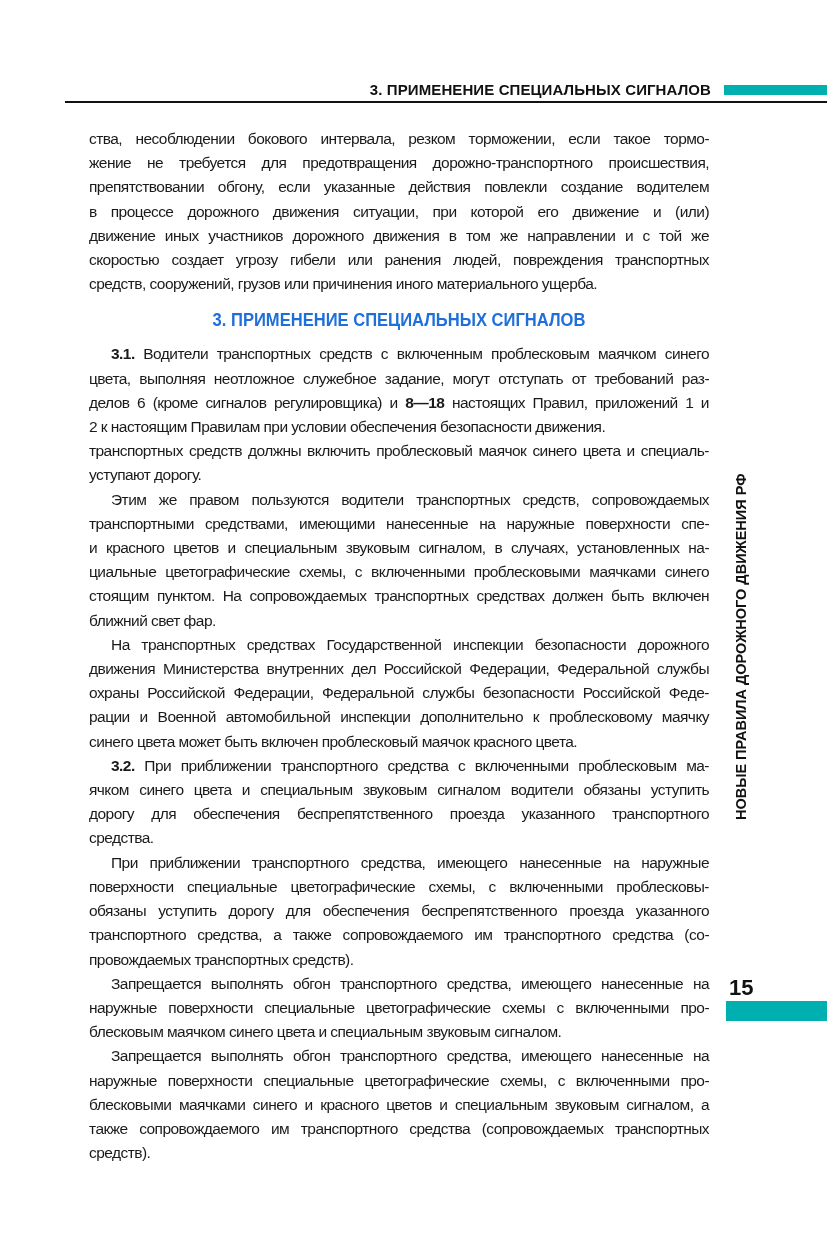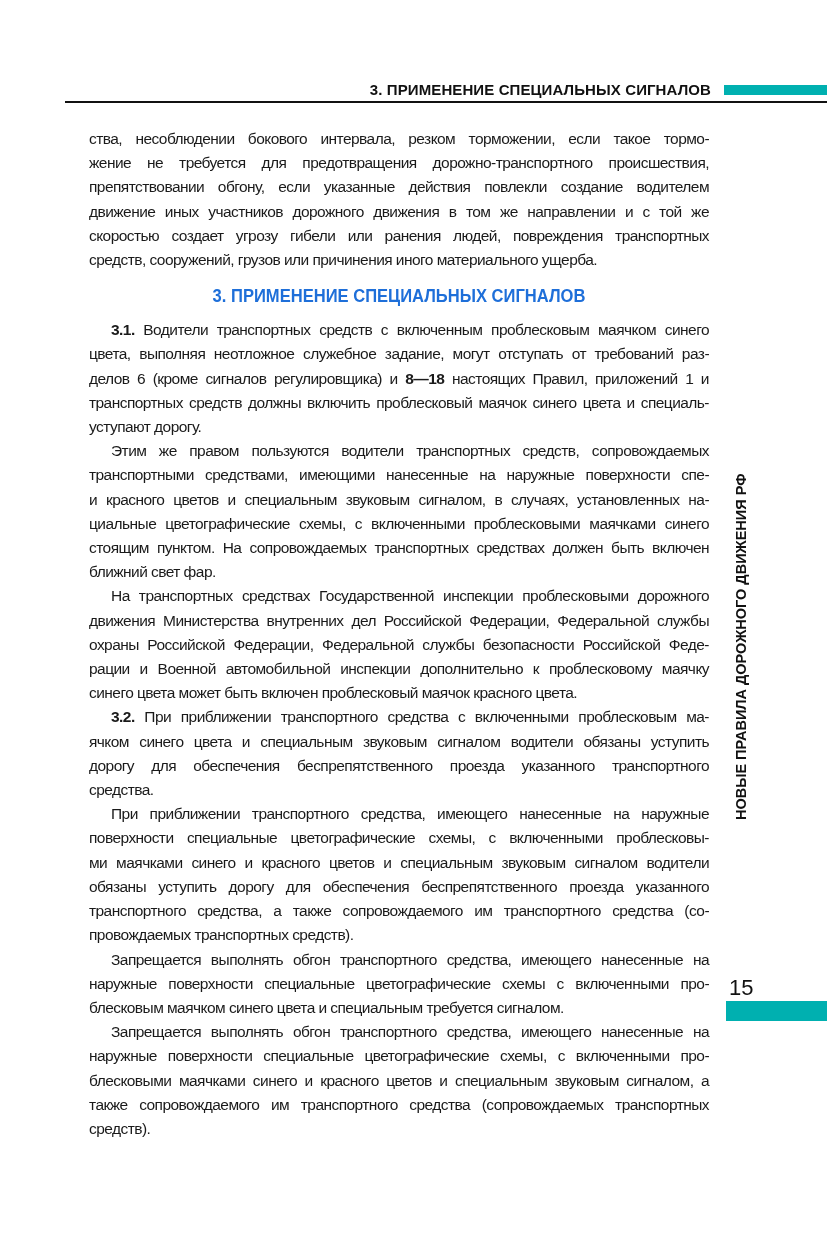--- a/index.html
+++ b/index.html
@@ -42,21 +42,21 @@
     transform: scaleX(0.92);
   }
   .side-title {
     position: absolute; left: 733px; top: 820px;
     transform-origin: left top; transform: rotate(-90deg);
     font-weight: bold; font-size: 14.5px; white-space: nowrap; color: #111;
     width: 350px;
   }
   .page-number {
     position: absolute; left: 729px; top: 975px;
-    font-weight: normal; font-size: 22px; color: #111; text-align: right;
+    font-weight: bold; font-size: 22px; color: #111; text-align: right;
   }
   .page-bar {
     position: absolute; left: 726px; top: 1001px; width: 101px; height: 20px;
     background: #00b0b0;
   }
   b.num { font-weight: bold; }
 </style>
 </head>
 <body>
 
@@ -65,75 +65,76 @@
   <div class="teal-bar"></div>
   <div class="rule"></div>
 </div>
 
 <div class="content lines">
 
   <div>
     <span class="ln">ства, несоблюдении бокового интервала, резком торможении, если такое тормо-</span>
     <span class="ln">жение не требуется для предотвращения дорожно-транспортного происшествия,</span>
     <span class="ln">препятствовании обгону, если указанные действия повлекли создание водителем</span>
+    <span class="ln">в процессе дорожного движения ситуации, при которой его движение и (или)</span>
     <span class="ln">движение иных участников дорожного движения в том же направлении и с той же</span>
     <span class="ln">скоростью создает угрозу гибели или ранения людей, повреждения транспортных</span>
     <span class="ln last">средств, сооружений, грузов или причинения иного материального ущерба.</span>
   </div>
 
   <span class="section-title">3. ПРИМЕНЕНИЕ СПЕЦИАЛЬНЫХ СИГНАЛОВ</span>
 
   <div>
     <span class="ln" style="padding-left:22px"><b class="num">3.1.</b><span> Водители транспортных средств с включенным проблесковым маячком синего</span></span>
     <span class="ln">цвета, выполняя неотложное служебное задание, могут отступать от требований раз-</span>
     <span class="ln"><span>делов 6 (кроме сигналов регулировщика) и </span><b class="num">8—18</b><span> настоящих Правил, приложений 1 и</span></span>
+    <span class="ln last">2 к настоящим Правилам при условии обеспечения безопасности движения.</span>
   </div>
 
   <div>
     <span class="ln">транспортных средств должны включить проблесковый маячок синего цвета и специаль-</span>
     <span class="ln last">уступают дорогу.</span>
   </div>
 
   <div>
     <span class="ln" style="padding-left:22px">Этим же правом пользуются водители транспортных средств, сопровождаемых</span>
     <span class="ln">транспортными средствами, имеющими нанесенные на наружные поверхности спе-</span>
     <span class="ln">и красного цветов и специальным звуковым сигналом, в случаях, установленных на-</span>
     <span class="ln">циальные цветографические схемы, с включенными проблесковыми маячками синего</span>
     <span class="ln">стоящим пунктом. На сопровождаемых транспортных средствах должен быть включен</span>
     <span class="ln last">ближний свет фар.</span>
   </div>
 
   <div>
-    <span class="ln" style="padding-left:22px">На транспортных средствах Государственной инспекции проблесковыми дорожного</span>
+    <span class="ln" style="padding-left:22px">На транспортных средствах Государственной инспекции безопасности дорожного</span>
     <span class="ln">движения Министерства внутренних дел Российской Федерации, Федеральной службы</span>
     <span class="ln">охраны Российской Федерации, Федеральной службы безопасности Российской Феде-</span>
     <span class="ln">рации и Военной автомобильной инспекции дополнительно к проблесковому маячку</span>
     <span class="ln last">синего цвета может быть включен проблесковый маячок красного цвета.</span>
   </div>
 
   <div>
     <span class="ln" style="padding-left:22px"><b class="num">3.2.</b><span> При приближении транспортного средства с включенными проблесковым ма-</span></span>
     <span class="ln">ячком синего цвета и специальным звуковым сигналом водители обязаны уступить</span>
     <span class="ln">дорогу для обеспечения беспрепятственного проезда указанного транспортного</span>
     <span class="ln last">средства.</span>
   </div>
 
   <div>
     <span class="ln" style="padding-left:22px">При приближении транспортного средства, имеющего нанесенные на наружные</span>
     <span class="ln">поверхности специальные цветографические схемы, с включенными проблесковы-</span>
-    <span class="ln">ми маячками синего и красного цветов и специальным звуковым сигналом водители</span>
     <span class="ln">обязаны уступить дорогу для обеспечения беспрепятственного проезда указанного</span>
     <span class="ln">транспортного средства, а также сопровождаемого им транспортного средства (со-</span>
     <span class="ln last">провождаемых транспортных средств).</span>
   </div>
 
   <div>
     <span class="ln" style="padding-left:22px">Запрещается выполнять обгон транспортного средства, имеющего нанесенные на</span>
     <span class="ln">наружные поверхности специальные цветографические схемы с включенными про-</span>
-    <span class="ln last">блесковым маячком синего цвета и специальным требуется сигналом.</span>
+    <span class="ln last">блесковым маячком синего цвета и специальным звуковым сигналом.</span>
   </div>
 
   <div>
     <span class="ln" style="padding-left:22px">Запрещается выполнять обгон транспортного средства, имеющего нанесенные на</span>
     <span class="ln">наружные поверхности специальные цветографические схемы, с включенными про-</span>
     <span class="ln">блесковыми маячками синего и красного цветов и специальным звуковым сигналом, а</span>
     <span class="ln">также сопровождаемого им транспортного средства (сопровождаемых транспортных</span>
     <span class="ln last">средств).</span>
   </div>
 </div>

